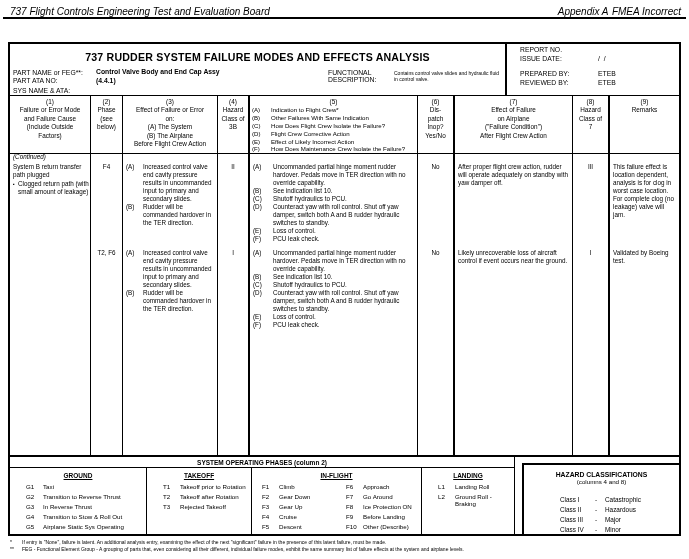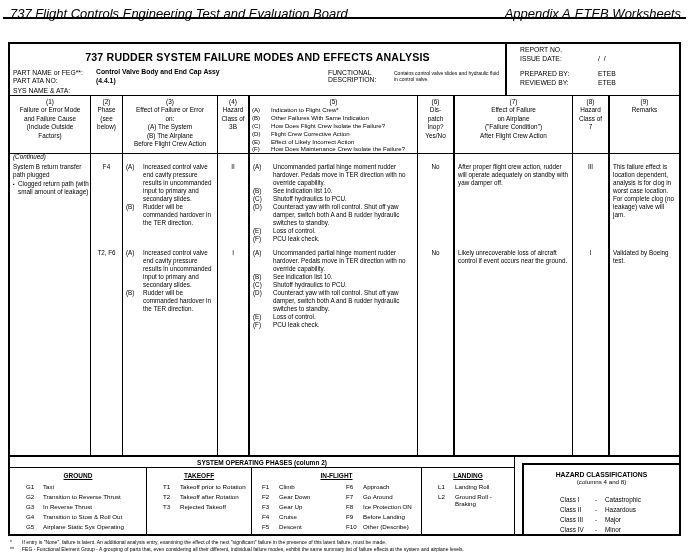--- a/index.html
+++ b/index.html
@@ -3,21 +3,21 @@
 <meta charset="utf-8">
 <style>
   * { margin:0; padding:0; box-sizing:border-box; }
   html,body { background:#fff; }
   body {
     width:689px; height:559px; position:relative; overflow:hidden;
     color:#000; font-family:"Liberation Sans", sans-serif;
   }
   
   .page-header { position:absolute; top:6px; left:10px; right:8px;
-    display:flex; justify-content:space-between; font-style:italic; font-size:13px; }
+    display:flex; justify-content:space-between; font-style:italic; font-size:10px; }
   .ph-right span { margin-left:1px; }
   .header-rule { position:absolute; top:17px; left:3px; right:3px; border-top:2px solid #000; }
 
   
   .main-table { position:absolute; left:8px; top:42px; width:673px; height:494px; border:2px solid #000; }
 
   
   .title-band { position:absolute; left:0; top:0; right:0; height:52px; border-bottom:1px solid #000;text-decoration:underline; }
   .title-area { position:absolute; left:0; top:0; right:174px; bottom:0; }
   .main-title { position:absolute; top:7px; width:100%; text-align:center; font-weight:bold; font-size:10.6px; letter-spacing:.2px; }
@@ -89,21 +89,21 @@
   .fn { display:flex; }
   .fn-mark { flex:0 0 12px; }
 </style>
 </head>
 <body>
 
 <div class="page-header">
   <span>737 Flight Controls Engineering Test and Evaluation Board</span>
   <span class="ph-right">
     <span>Appendix A</span>
-    <span>ETEB Worksheets</span>
+    <span>FMEA Incorrect</span>
   </span>
 </div>
 <div class="header-rule"></div>
 
 <div class="main-table">
 
   <div class="title-band">
     <div class="title-area">
       <div class="main-title">737 RUDDER SYSTEM FAILURE MODES AND EFFECTS ANALYSIS</div>
       <span class="lbl pos-partname">PART NAME or FEG**:</span>

